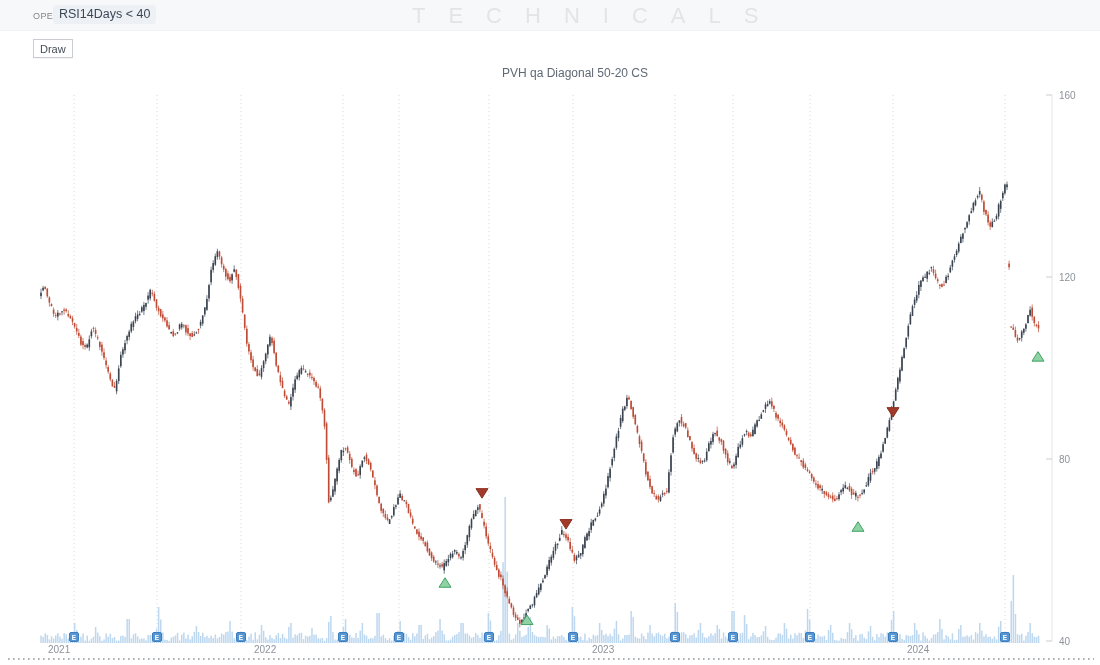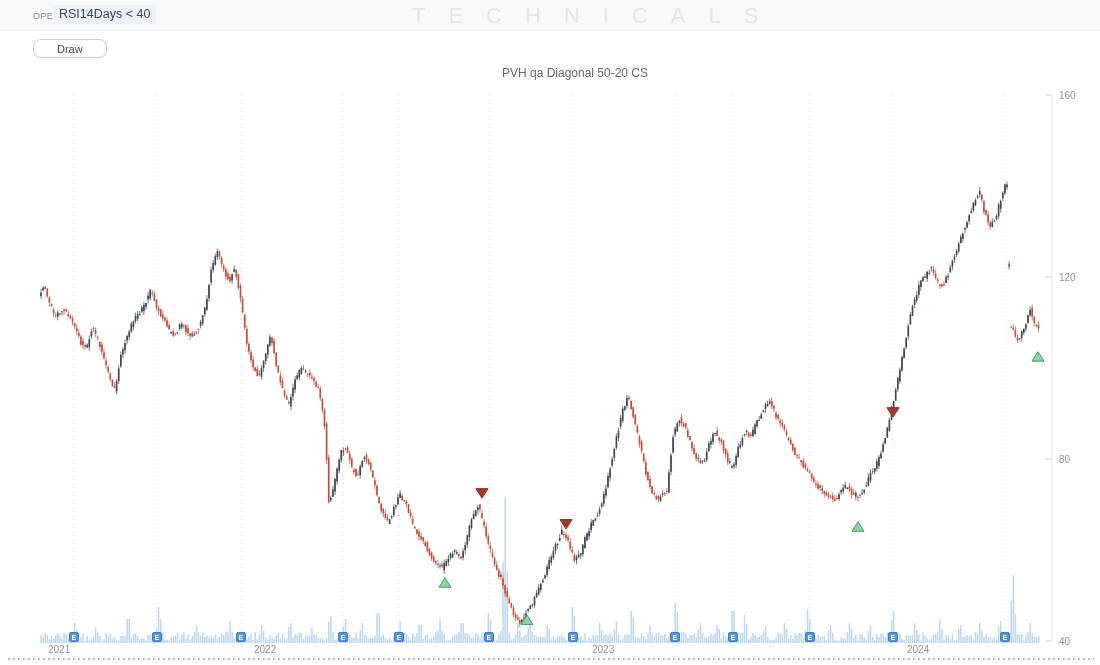--- a/index.html
+++ b/index.html
@@ -21,22 +21,22 @@
     font-size:9px;color:#81878e;letter-spacing:.4px;
   }
   .chip{
     position:absolute;top:5px;height:19px;line-height:19px;
     background:#edf1f6;border-radius:3px;padding:0 6px;
     font-size:12.5px;color:#3d4856;white-space:nowrap;cursor:pointer;
   }
   .chip-1{left:41px;margin-left:12px;}
   .chip-2{left:184px;}
   .draw-btn{
-    position:absolute;left:33px;top:39px;height:19px;padding:0 23px;
-    background:#ffffff;border:1px solid #c9cdd1;border-radius:8px;
+    position:absolute;left:33px;top:39px;height:19px;padding:0 6px;
+    background:#ffffff;border:1px solid #c9cdd1;border-radius:0;
     font-size:11px;color:#444c55;font-family:"Liberation Sans",sans-serif;
     box-shadow:0 1px 1px rgba(0,0,0,0.04);cursor:pointer;
   }
   .chart-title{
     position:absolute;left:0;top:66px;width:1150px;text-align:center;
     font-size:12px;color:#5f6974;
   }
   #chart{position:absolute;left:0;top:0;}
 </style>
 </head>

